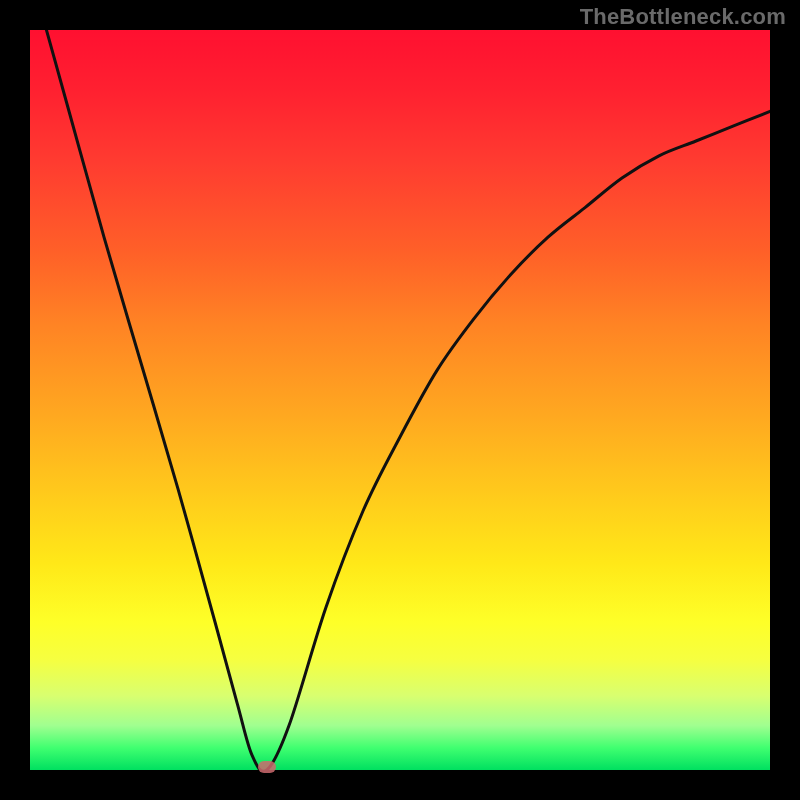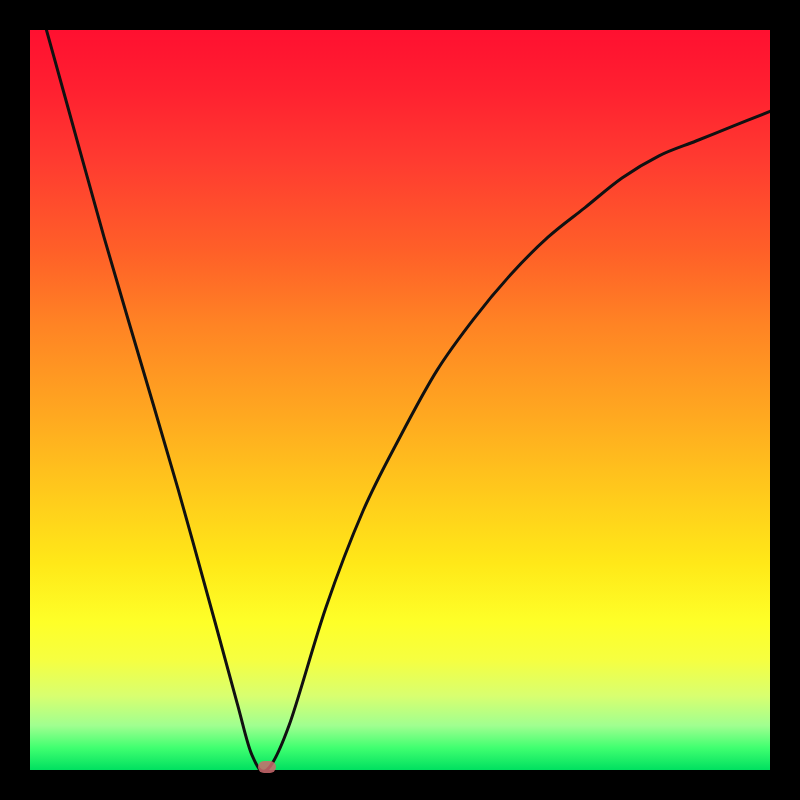--- a/index.html
+++ b/index.html
@@ -62,13 +62,14 @@
 </head>
 <body>
 
 <div class="frame">
   <div class="plot-area">
     <svg class="curve" viewBox="0 0 740 740" preserveAspectRatio="none">
       <path id="curve-path" fill="none" stroke="#111111" stroke-width="3" stroke-linejoin="round" stroke-linecap="round" d="M 0.00 -59.20 C 6.17 -37.00, 24.67 29.60, 37.00 74.00 C 49.33 118.40, 61.67 164.03, 74.00 207.20 C 86.33 250.37, 98.67 291.07, 111.00 333.00 C 123.33 374.93, 135.67 415.63, 148.00 458.80 C 160.33 501.97, 175.13 556.23, 185.00 592.00 C 194.87 627.77, 201.03 651.20, 207.20 673.40 C 213.37 695.60, 217.07 714.10, 222.00 725.20 C 226.93 736.30, 230.63 744.93, 236.80 740.00 C 242.97 735.07, 249.13 722.73, 259.00 695.60 C 268.87 668.47, 283.67 612.97, 296.00 577.20 C 308.33 541.43, 320.67 509.37, 333.00 481.00 C 345.33 452.63, 357.67 430.43, 370.00 407.00 C 382.33 383.57, 394.67 360.13, 407.00 340.40 C 419.33 320.67, 431.67 304.63, 444.00 288.60 C 456.33 272.57, 468.67 257.77, 481.00 244.20 C 493.33 230.63, 505.67 218.30, 518.00 207.20 C 530.33 196.10, 542.67 187.47, 555.00 177.60 C 567.33 167.73, 579.67 156.63, 592.00 148.00 C 604.33 139.37, 616.67 131.97, 629.00 125.80 C 641.33 119.63, 653.67 115.93, 666.00 111.00 C 678.33 106.07, 690.67 101.13, 703.00 96.20 C 715.33 91.27, 733.83 83.87, 740.00 81.40"></path>
     </svg>
     <div id="min-marker" class="marker" style="left: 236.8px; top: 737px; background: rgb(204, 106, 110);"></div>
   </div>
+  <div class="watermark">TheBottleneck.com</div>
 </div>
 
 </body></html>

